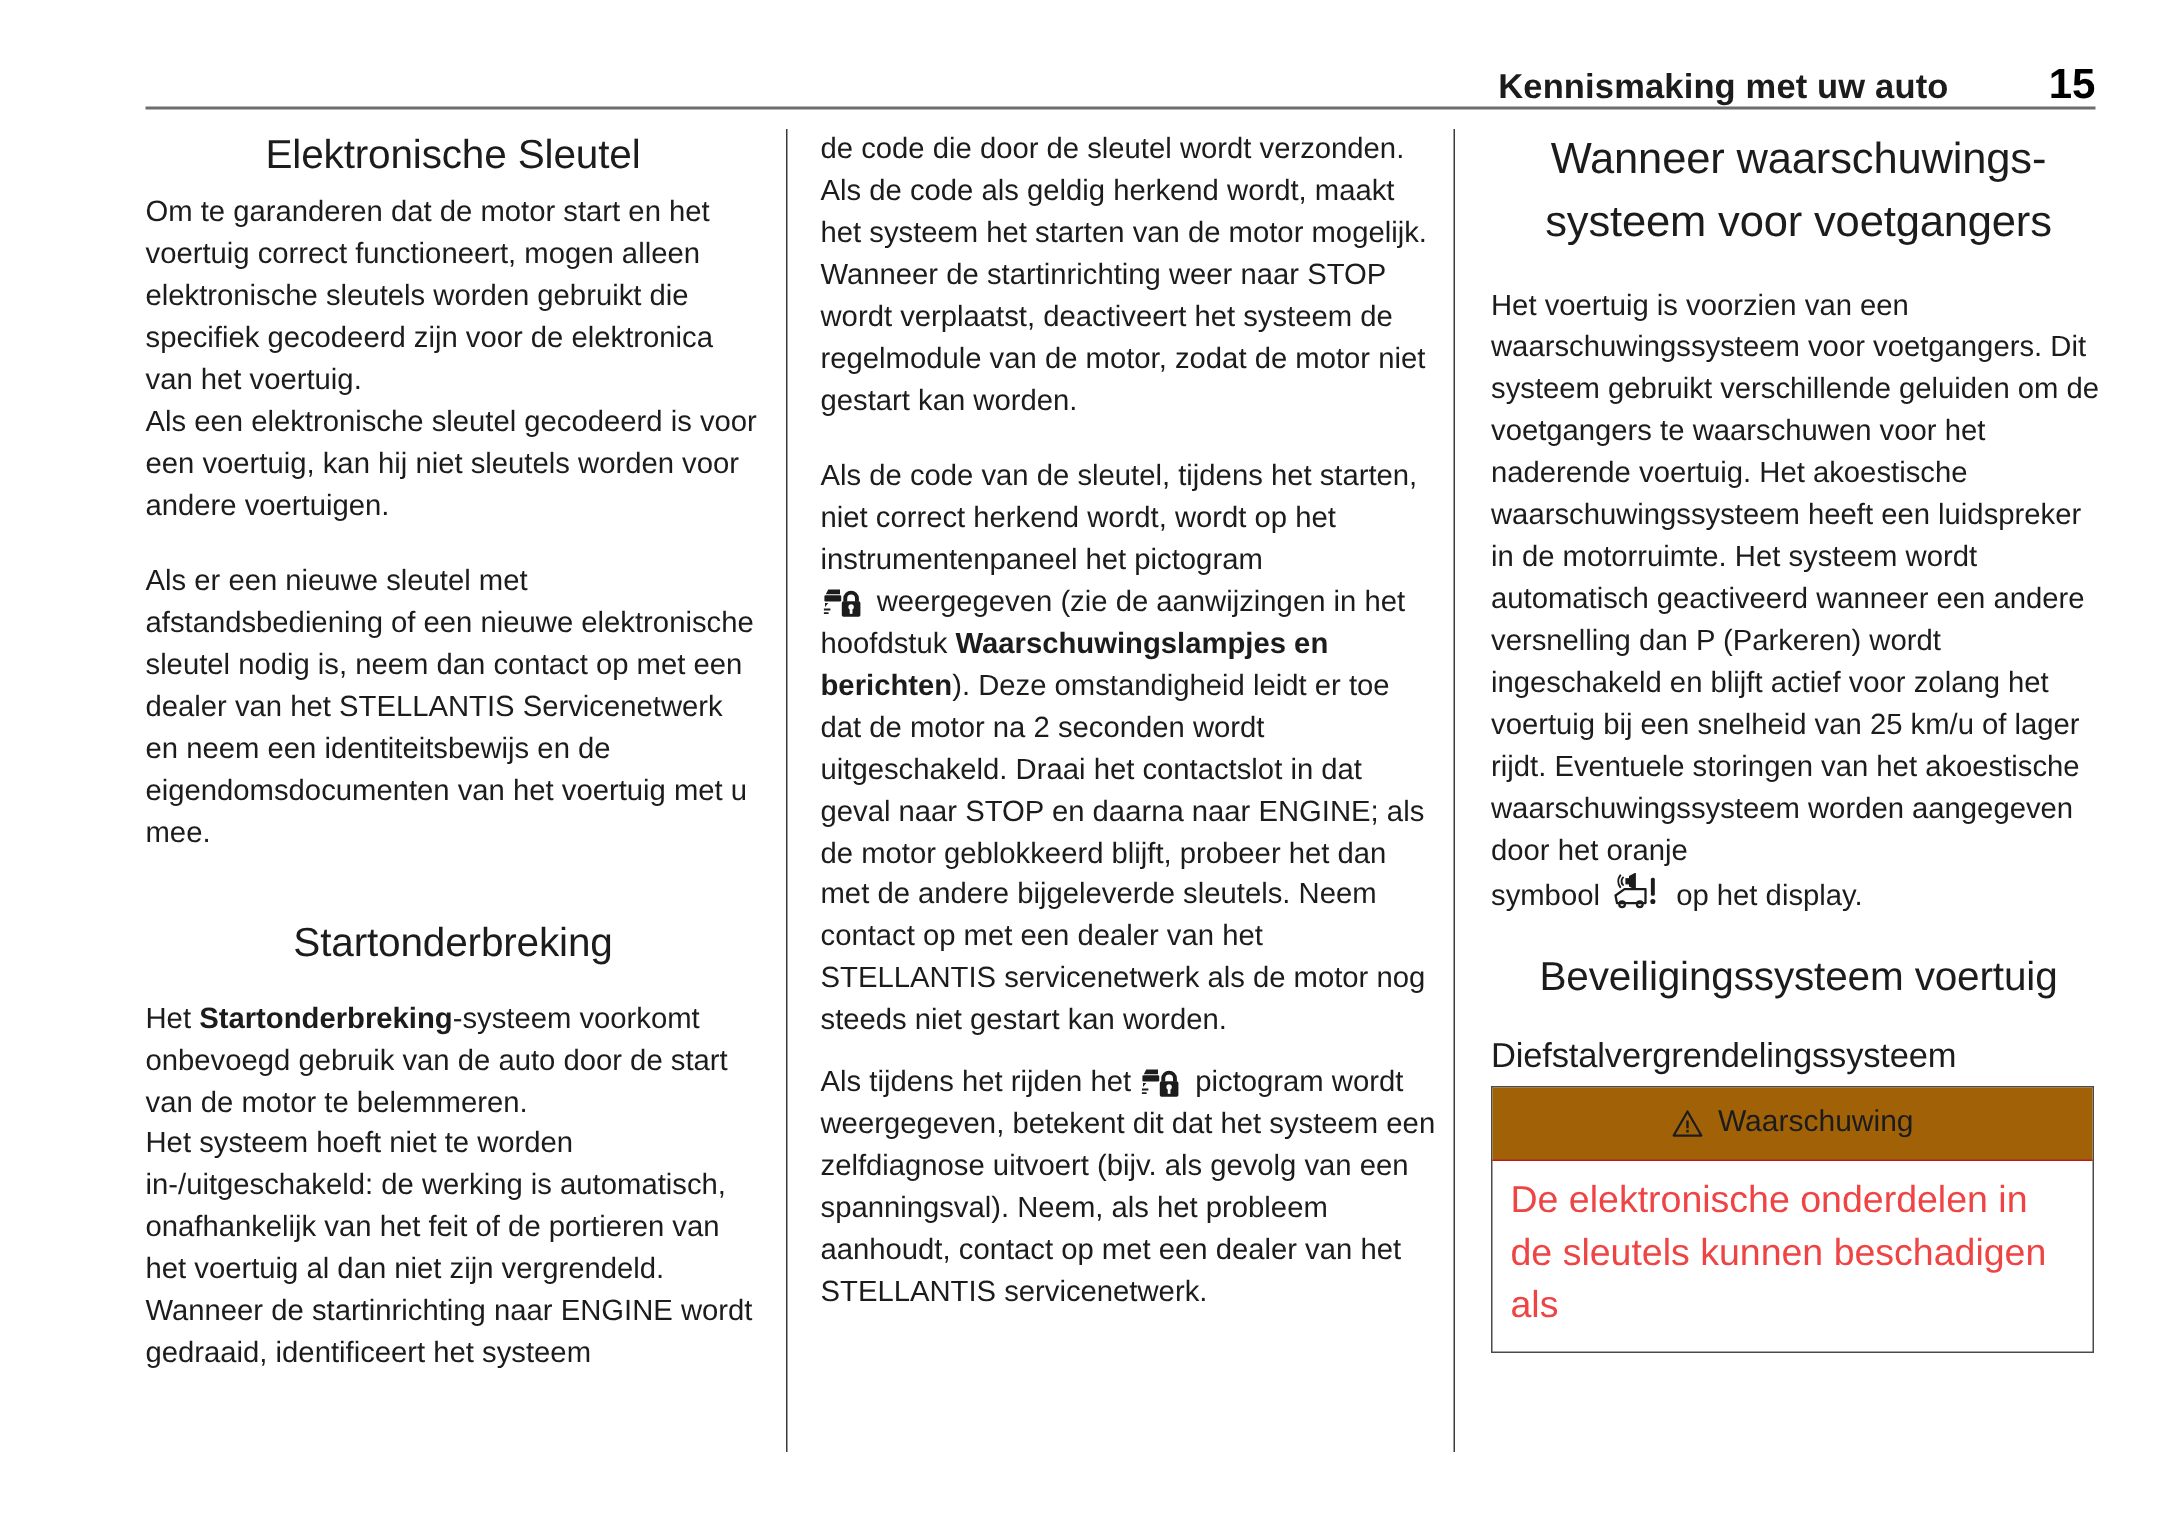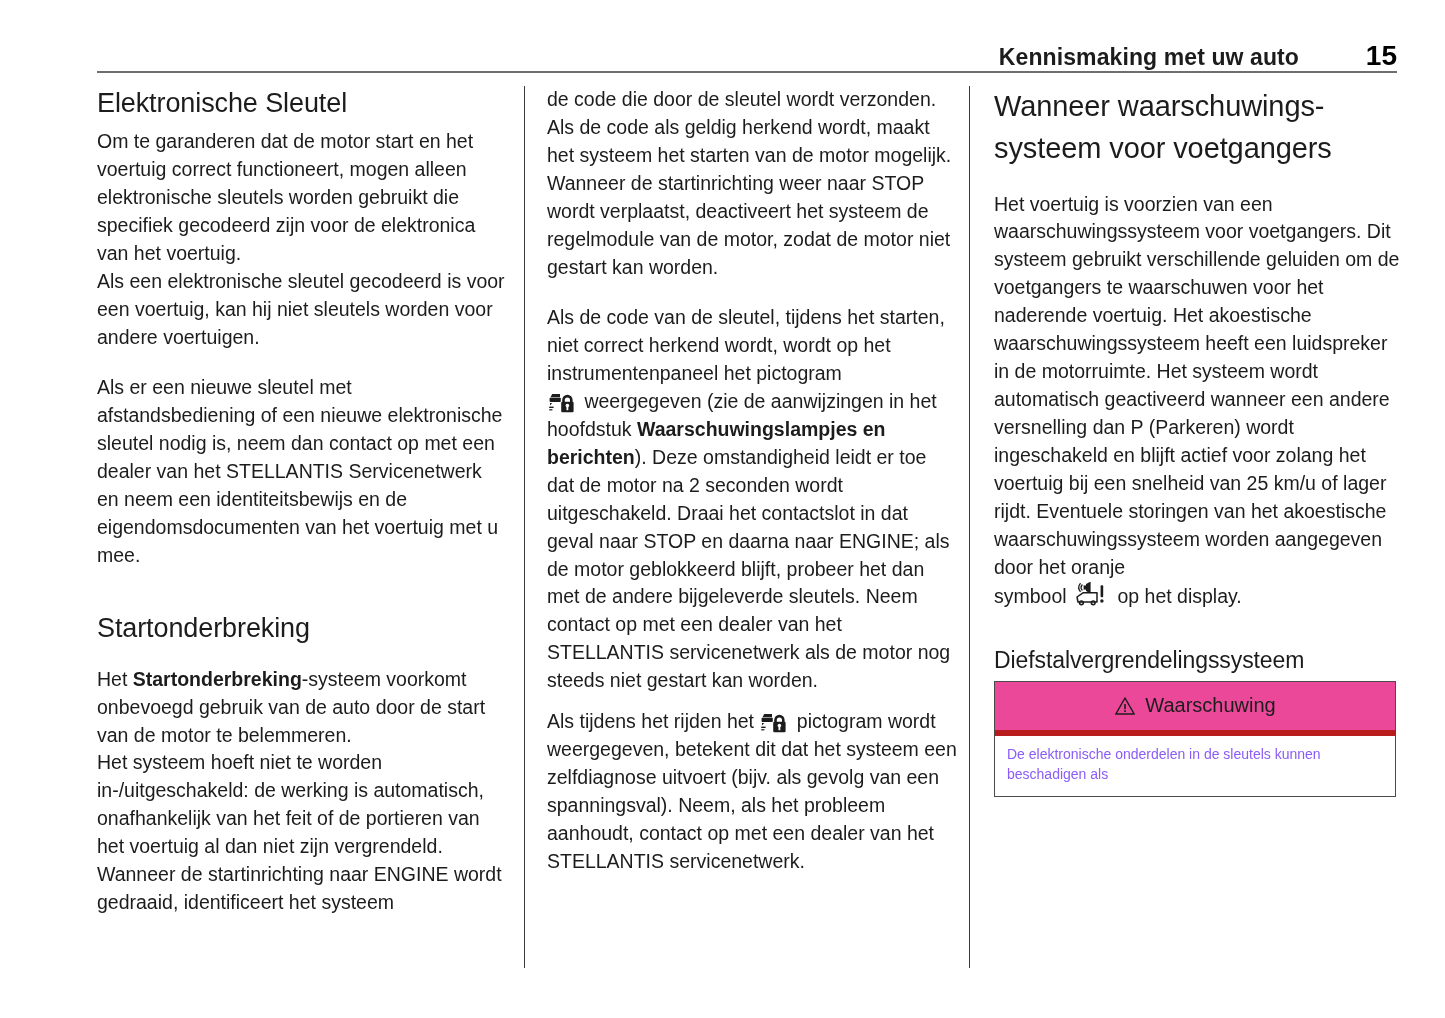--- a/index.html
+++ b/index.html
@@ -90,20 +90,21 @@
   .div-2 { left: 872px; }
 
   
   h1.sec {
     font-size: 27px;
     font-weight: normal;
     line-height: 1.26;
     margin: 0 0 8px 0;
     color: #1c1c1c;
     letter-spacing: -0.1px;
+    text-align: center;
   }
   h1.sec.big {
     font-size: 29px;
     line-height: 1.44;
   }
   h2.sub {
     font-size: 23px;
     font-weight: normal;
     line-height: 1.25;
     margin: 0 0 6px 0;
@@ -131,40 +132,40 @@
   .picto svg { display: block; }
 
   
   .warn-box {
     border: 1px solid #4a4a4a;
     width: 402px;
     box-sizing: border-box;
     background: #ffffff;
   }
   .warn-head {
-    background: #ec4899;
-    border-bottom: 6px solid #b91c1c;
+    background: #a16207;
+    border-bottom: 1px solid #b91c1c;
     height: 48px;
     display: flex;
     align-items: center;
     justify-content: center;
     gap: 9px;
   }
   .warn-head-label {
     font-size: 20px;
     color: #1c1c1c;
   }
   .warn-body {
     padding: 9px 12px 12px 12px;
   }
   .warn-body p {
-    font-size: 14px;
+    font-size: 25px;
     line-height: 1.41;
     margin: 0;
-    color: #8b5cf6;
+    color: #ef4444;
   }
   .tri-icon { display: block; }
 </style>
 </head>
 <body>
 
 <div class="page">
 
   <div class="page-header">
     <div class="header-title">Kennismaking met uw auto</div>
@@ -252,20 +253,21 @@
                 <path d="M6.2 1.6 a6.4 6.4 0 0 0 0 7.8"></path>
               </g>
               <g fill="#1c1c1c">
                 <rect x="26.6" y="3.2" width="2.6" height="12.0" rx="1.0"></rect>
                 <circle cx="27.9" cy="19.0" r="1.7"></circle>
               </g>
             </svg></span><span> op het display.</span></p>
 
       <div class="gap-m"></div>
 
+      <h1 class="sec">Beveiligingssysteem voertuig</h1>
       <div class="gap-s"></div>
       <h2 class="sub">Diefstalvergrendelingssysteem</h2>
 
       <div class="warn-box">
         <div class="warn-head">
           <span>
             <svg class="tri-icon" width="22" height="20" viewBox="0 0 22 20" xmlns="http://www.w3.org/2000/svg">
               <path d="M11 2 L20.2 18 L1.8 18 Z" fill="none" stroke="#1c1c1c" stroke-width="1.5" stroke-linejoin="round"></path>
               <rect x="10.2" y="8.0" width="1.6" height="5.2" fill="#1c1c1c"></rect>
               <rect x="10.2" y="14.2" width="1.6" height="1.8" fill="#1c1c1c"></rect>

